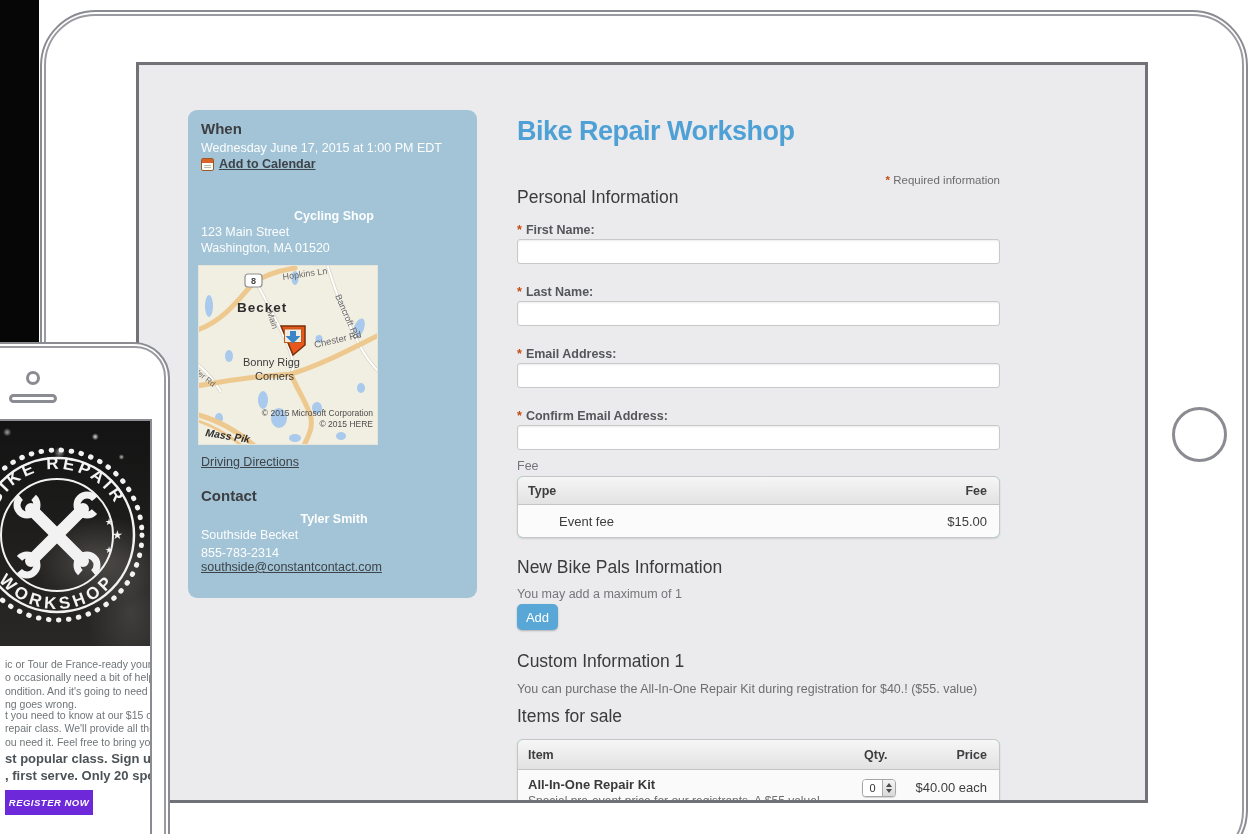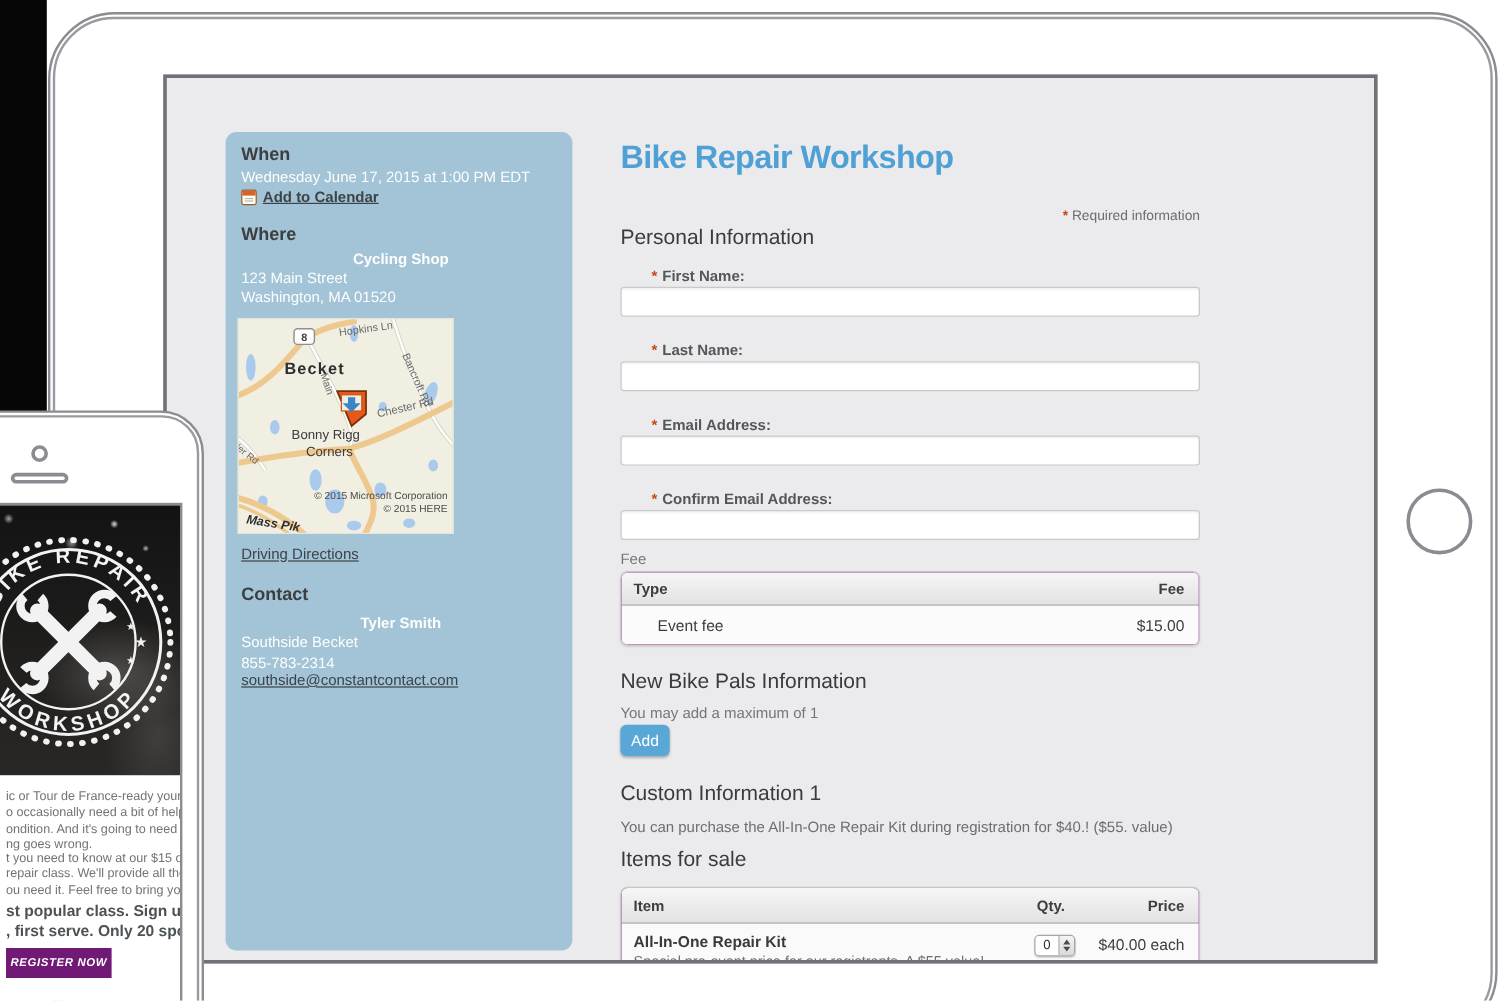--- a/index.html
+++ b/index.html
@@ -14,21 +14,21 @@
   .tablet { position:absolute; left:40px; top:10px; width:1208px; height:856px;
             background:#fff; border:2px solid #8b8c92; border-radius:56px; z-index:2; }
   .tablet::before { content:''; position:absolute; inset:2px; border:2px solid #9a9ba0; border-radius:51px; }
   .home-btn { position:absolute; left:1130px; top:395px; width:55px; height:55px;
               border:3px solid #8b8c92; border-radius:50%; background:#fff; }
 
   .screen { position:absolute; left:94px; top:50px; width:1012px; height:741px;
             border:3px solid #717278; background:#ebebed; overflow:hidden; }
 
   
-  .sidebar { position:absolute; left:49px; top:45px; width:289px; height:682px;
+  .sidebar { position:absolute; left:49px; top:45px; width:289px; height:488px;
              background:#a2c4d6; border-radius:9px; font-size:12.5px; color:#fff; }
   .sb { position:absolute; left:13px; right:10px; }
   .sb-h { font-size:15px; font-weight:bold; color:#3c3e41; }
   .sb-white { color:#fdfefe; }
   .sb-bold { font-weight:bold;text-align:center; }
   .sb-link { color:#3d4349; text-decoration:underline; cursor:pointer; }
   .cal-row { display:flex; align-items:center; gap:5px; }
   .cal-icon { width:13px; height:13px; background:#fdfdf6; border:1px solid #9a5b2a; border-radius:2px; position:relative; }
   .cal-icon::before { content:''; position:absolute; left:0; right:0; top:0; height:4px; background:#d9622b; }
   .cal-icon::after { content:''; position:absolute; left:2px; right:2px; top:6px; height:1px;
@@ -36,35 +36,35 @@
 
   .map { position:absolute; left:10px; top:155px; width:180px; height:180px;
          background:#f1eee2; border:1px solid #e7e4da; cursor:pointer; }
 
   
   .form-col { position:absolute; left:378px; top:0; width:483px; }
   .page-title { position:absolute; top:51px; left:0; font-size:27px; font-weight:bold; color:#4fa1d5; letter-spacing:-0.5px; }
   .req-note { position:absolute; top:109px; right:0; font-size:11.5px; color:#6c6c6e; }
   .ast { color:#c64a12; font-weight:bold; }
   .sec-h { position:absolute; left:0; font-size:17.5px; color:#3b3b3d; }
-  .fld-label { position:absolute; left:0; font-size:12.5px; font-weight:bold; color:#55565a;margin-left:26px; }
+  .fld-label { position:absolute; left:0; font-size:12.5px; font-weight:bold; color:#55565a; }
   .fld-label .ast { margin-right:4px; }
   .fld-input { position:absolute; left:0; width:483px; height:25px; background:#fff;
                border:1px solid #c9c9c9; border-radius:3px; box-shadow:inset 0 1px 2px rgba(0,0,0,.08); }
   .mini-label { position:absolute; left:0; font-size:12.5px; color:#76767a; }
 
-  .tbl { position:absolute; left:0; width:483px; background:#a21caf; border:1px solid #c6c6c6;
+  .tbl { position:absolute; left:0; width:483px; background:#86efac; border:1px solid #c6c6c6;
          border-radius:6px; overflow:hidden; box-shadow:0 1px 2px rgba(0,0,0,.12); }
   .tbl-head { height:28px; background:linear-gradient(#f6f6f6,#e2e2e2); border-bottom:1px solid #c4c4c4;
               display:flex; align-items:center; font-size:12.5px; font-weight:bold; color:#3e3e40; position:relative; }
   .tbl-head .h-left { padding-left:10px; }
   .tbl-head .h-right { margin-left:auto; padding-right:12px; }
   .tbl-head .h-qty { position:absolute; left:346px; }
   .fee-row { height:32px; display:flex; align-items:center; font-size:13px; color:#3d3d3f; background:#fbfbfb; }
-  .fee-row .c-type { padding-left:30px;text-align:center; }
+  .fee-row .c-type { padding-left:41px;text-align:center; }
   .fee-row .c-fee { margin-left:auto; padding-right:12px; }
 
   .add-btn { position:absolute; left:0; width:41px; height:26px; background:#58a7d6; border-radius:5px;
              color:#fff; font-size:13px; display:flex; align-items:center; justify-content:center;
              box-shadow:0 1px 2px rgba(0,0,0,.25); cursor:pointer; }
 
   .items-row { position:relative; height:70px; background:#fafafa; font-size:13px; }
   .item-name { position:absolute; left:10px; top:7px; font-weight:bold; color:#3a3a3c; }
   .item-desc { position:absolute; left:10px; top:24px; font-size:12px; color:#6f6f72; }
   .item-price { position:absolute; right:12px; top:10px; color:#3d3d3f; }
@@ -90,21 +90,21 @@
             radial-gradient(circle 5px at 77% 7%, rgba(255,255,255,.85), transparent 70%),
             radial-gradient(circle 8px at 62% 14%, rgba(255,255,255,.5), transparent 70%),
             radial-gradient(circle 6px at 40% 5%, rgba(255,255,255,.6), transparent 70%),
             radial-gradient(circle 4px at 88% 16%, rgba(255,255,255,.7), transparent 70%),
             radial-gradient(ellipse 90px 60px at 78% 62%, rgba(130,125,120,.45), transparent 75%),
             radial-gradient(ellipse 60px 90px at 92% 85%, rgba(90,88,85,.5), transparent 75%),
             linear-gradient(180deg, #131313, #2e2c2a 120%); }
   .copy-p1 { position:absolute; left:93px; top:237px; font-size:10.5px; line-height:13.4px; color:#6f7477; white-space:nowrap; }
   .copy-p2 { position:absolute; left:93px; top:288px; font-size:10.5px; line-height:13.4px; color:#6f7477; white-space:nowrap; }
   .copy-bold { position:absolute; left:93px; top:330px; font-size:13px; line-height:16.5px; font-weight:bold; color:#4d5256; white-space:nowrap; }
-  .reg-btn { position:absolute; left:93px; top:369px; width:88px; height:25px; background:#701a75;
+  .reg-btn { position:absolute; left:93px; top:369px; width:88px; height:25px; background:#6d28d9;
              color:#fff; font-size:9.5px; font-weight:bold; font-style:italic; letter-spacing:.5px;
              display:flex; align-items:center; justify-content:center; cursor:pointer; border-radius:0;text-align:right; }
 
   svg text { font-family:"Liberation Sans", sans-serif; }
 </style>
 </head>
 <body>
 
 <div class="stage">
 
@@ -116,21 +116,20 @@
     <div class="screen">
 
       <aside class="sidebar">
         <div class="sb sb-h" style="top:10px">When</div>
         <div class="sb sb-white" style="top:31px">Wednesday June 17, 2015 at 1:00 PM EDT</div>
         <div class="sb cal-row" style="top:47px">
           <span class="cal-icon"></span>
           <span class="sb-link sb-bold">Add to Calendar</span>
         </div>
 
-        <div class="sb sb-h" style="top:77px">Where</div>
         <div class="sb sb-white sb-bold" style="top:99px">Cycling Shop</div>
         <div class="sb sb-white" style="top:115px">123 Main Street</div>
         <div class="sb sb-white" style="top:131px">Washington, MA 01520</div>
 
         <div class="map">
           <svg width="178" height="178" viewBox="0 0 178 178">
 
             <g fill="#a9c9ed">
               <ellipse cx="96" cy="12" rx="3.5" ry="7"></ellipse>
               <ellipse cx="10" cy="40" rx="4" ry="11"></ellipse>

